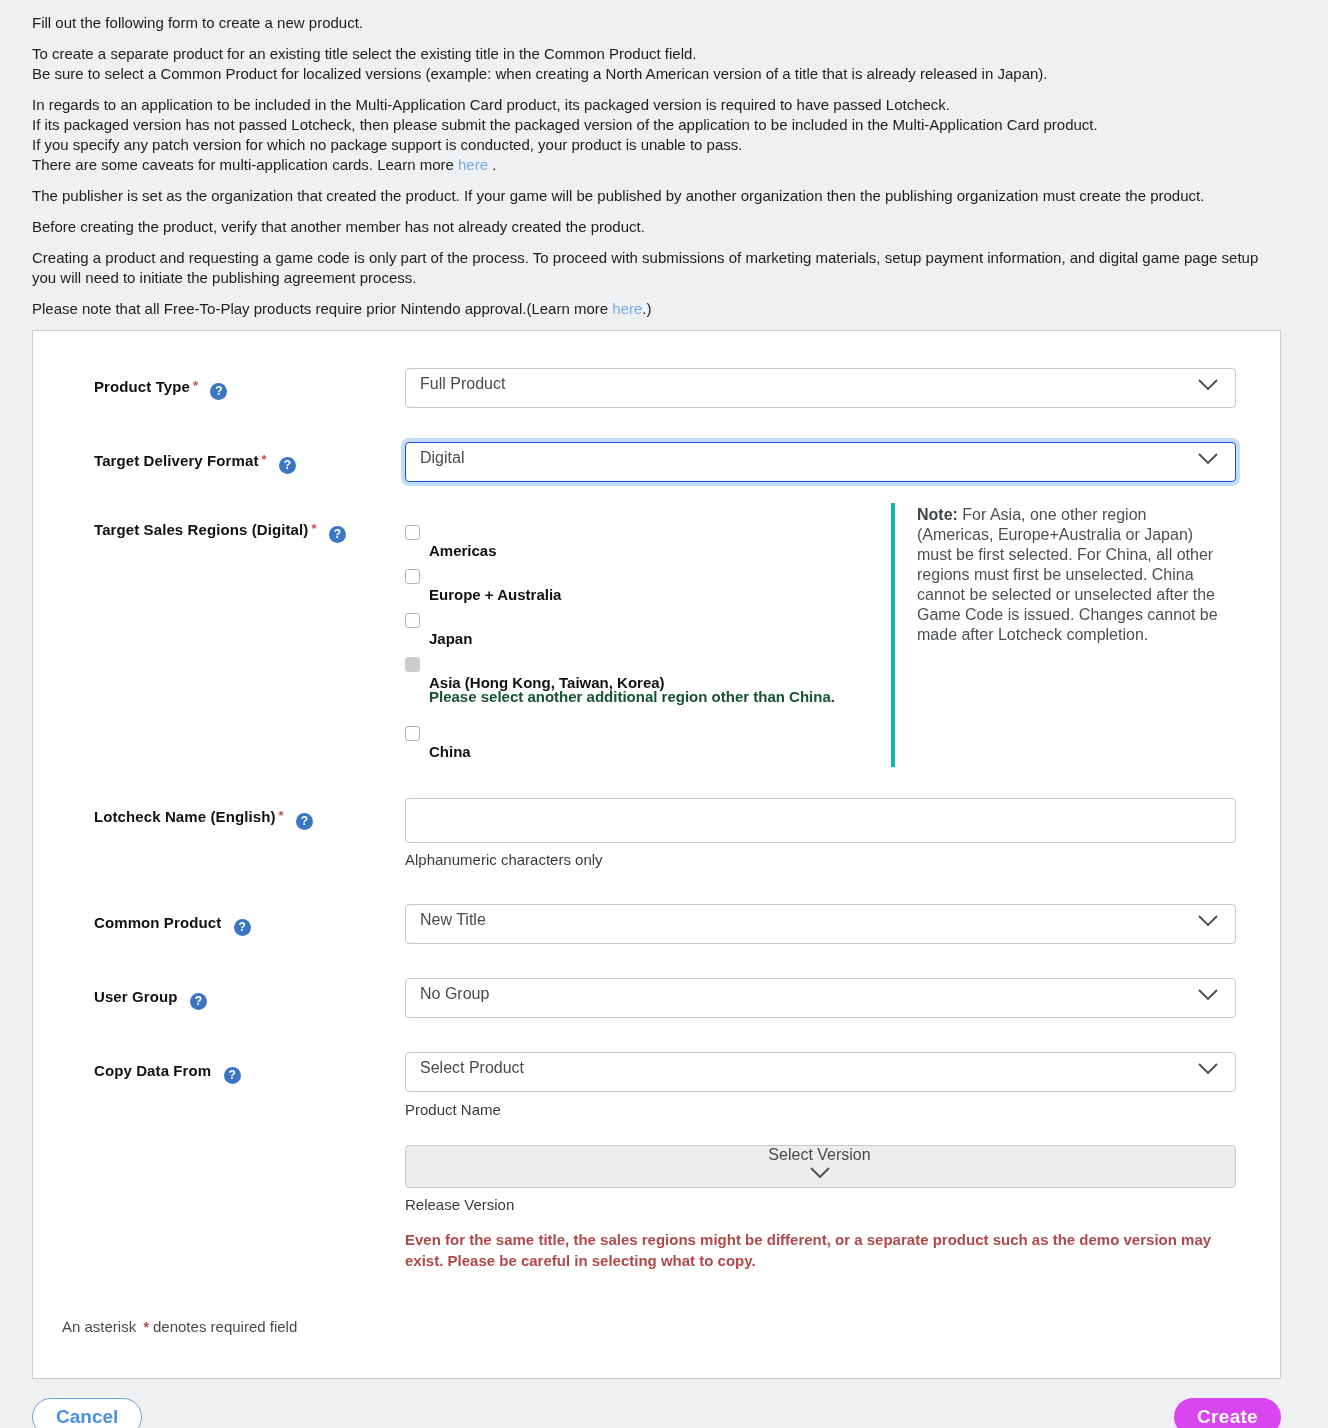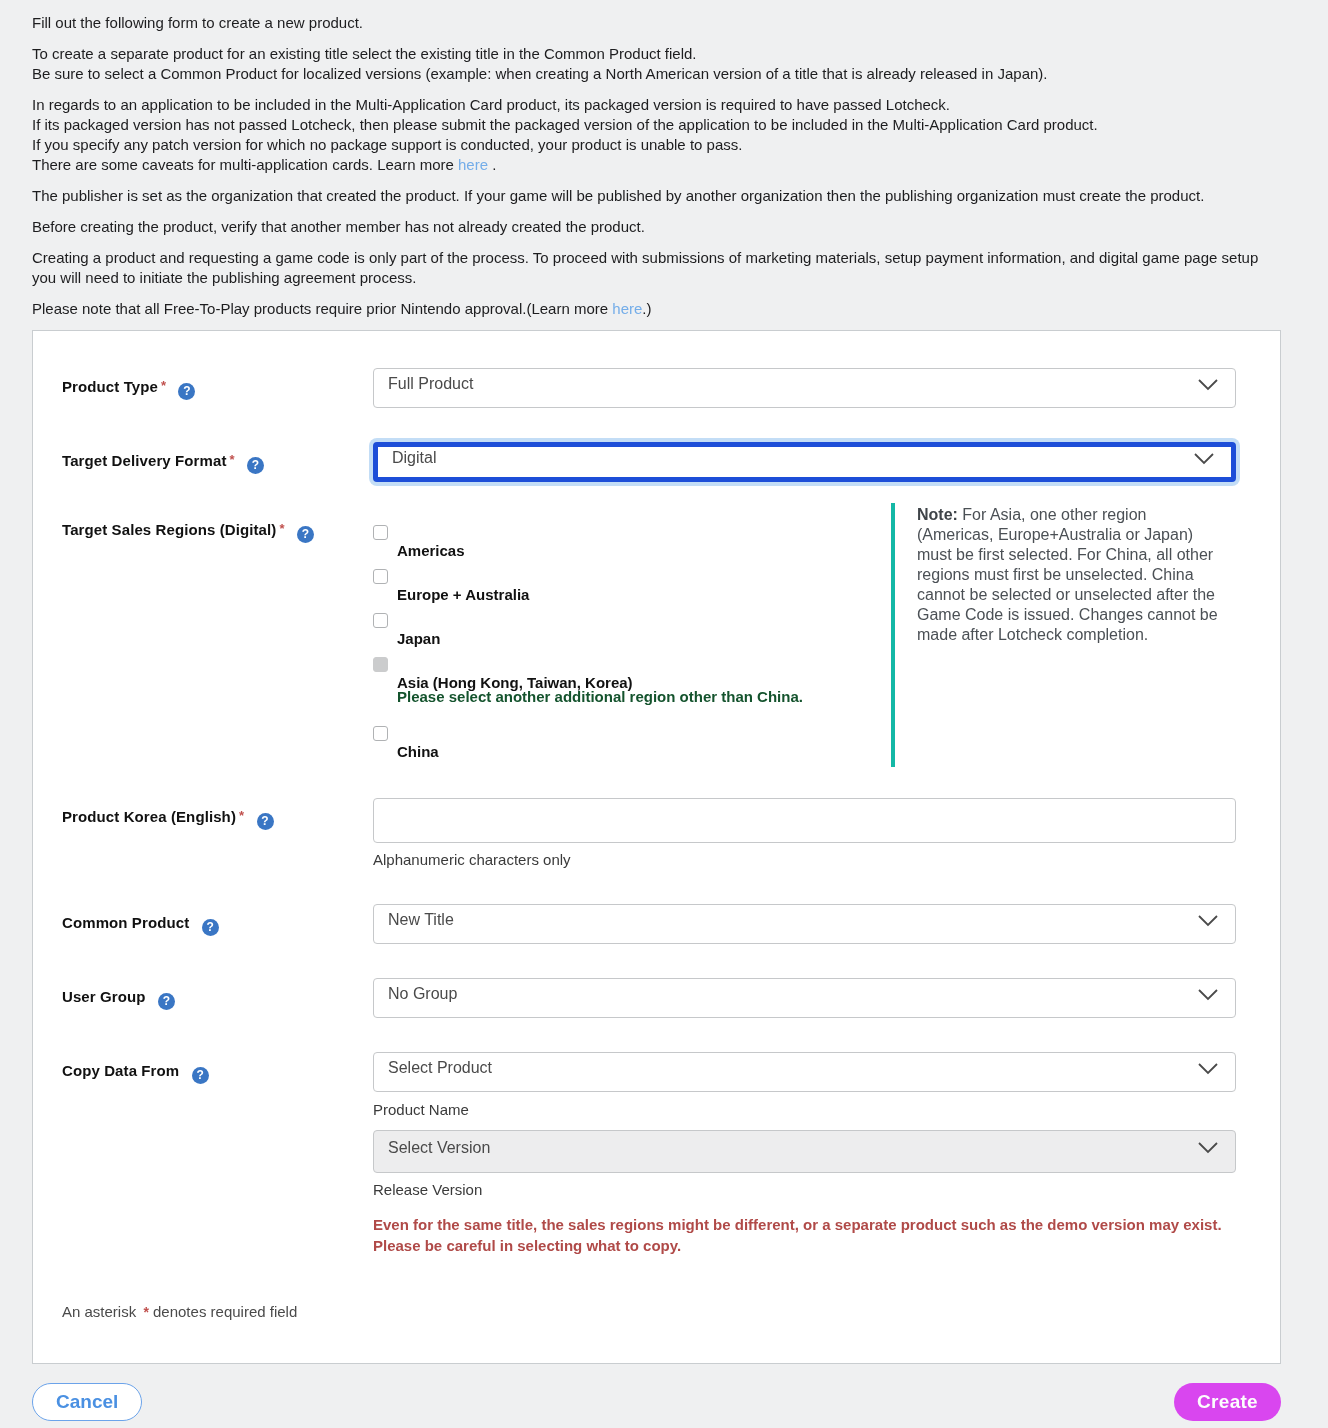--- a/index.html
+++ b/index.html
@@ -19,40 +19,40 @@
   a.inline-link { color: #74ade9; text-decoration: none; cursor: pointer; }
 
   
   .form-box {
     background: #ffffff;
     border: 1px solid #c9cdd0;
     margin-top: 11px;
     padding: 37px 44px 43px 29px;
   }
   .form-row { display: flex; margin-bottom: 34px; }
-  .row-label { width: 311px; flex-shrink: 0; padding-top: 10px; }
+  .row-label { width: 311px; flex-shrink: 0; padding-top: 10px; margin-left: 32px; }
   .row-control { flex: 1; min-width: 0; }
   .lbl { font-weight: 700; font-size: 15px; color: #111; letter-spacing: 0.1px; }
   .req { color: #c0504d; font-size: 13px; font-weight: 700; vertical-align: top; margin-left: 3px; }
   .help {
     display: inline-block; width: 17px; height: 17px; border-radius: 50%;
     background: #3a76c4; color: #fff; font-size: 12px; font-weight: 700;
     text-align: center; line-height: 17px; margin-left: 8px; vertical-align: -3px;
     cursor: pointer;
   }
 
   
   .select {
     height: 40px; background: #fff; border: 1px solid #c6c8ca; border-radius: 4px;
     display: flex; align-items: center; justify-content: space-between;
     padding: 0 16px 8px 14px; cursor: pointer;
   }
   .select-value { font-size: 16px; color: #4a4a4a; }
   .select.focused {
-    border: 5px solid #1d4ed8;
+    border: 1px solid #1d4ed8;
     box-shadow: 0 0 0 4px #c3ddf6;
     text-align: right;
   }
   .select.disabled { background: #ededee; cursor: default; }
   .chevron { flex-shrink: 0; }
   .text-input {
     width: 100%; height: 45px; border: 1px solid #c6c8ca; border-radius: 4px;
     font-size: 16px; color: #333; padding: 0 14px; outline: none; background: #fff;
     font-family: "Liberation Sans", sans-serif;
   }
@@ -84,21 +84,21 @@
 
   
   .name-row { margin-bottom: 36px; }
 
   
   .warning-red {
     color: #b04a48; font-weight: 700; font-size: 15px; line-height: 21px;
     margin-top: 16px;
   }
   .gap9  { margin-top: 9px; }
-  .gap19 { margin-top: 12px; }
+  .gap19 { margin-top: 27px; flex-direction: column; }
 
   .asterisk-note { margin-top: 47px; font-size: 15px; color: #4a4a4a; }
   .asterisk-note .req { vertical-align: baseline; font-size: 14px; }
 
   
   .actions { display: flex; justify-content: space-between; align-items: center; margin-top: 19px; }
   .btn {
     height: 38px; border-radius: 19px; font-family: "Liberation Sans", sans-serif;
     font-size: 19px; font-weight: 700; padding: 0 23px; cursor: pointer;
   }
@@ -206,21 +206,21 @@
         </div>
         <div class="note-box">
           <span class="note-title">Note:</span>
           <span>For Asia, one other region (Americas, Europe+Australia or Japan) must be first selected. For China, all other regions must first be unselected. China cannot be selected or unselected after the Game Code is issued. Changes cannot be made after Lotcheck completion.</span>
         </div>
       </div>
     </div>
 
     <div class="form-row name-row">
       <div class="row-label">
-        <span class="lbl">Product Korea (English)</span><span class="req">*</span>
+        <span class="lbl">Lotcheck Name (English)</span><span class="req">*</span>
         <span class="help">?</span>
       </div>
       <div class="row-control">
         <input class="text-input" type="text" value="" style="">
         <div class="caption">Alphanumeric characters only</div>
       </div>
     </div>
 
     <div class="form-row">
       <div class="row-label">

